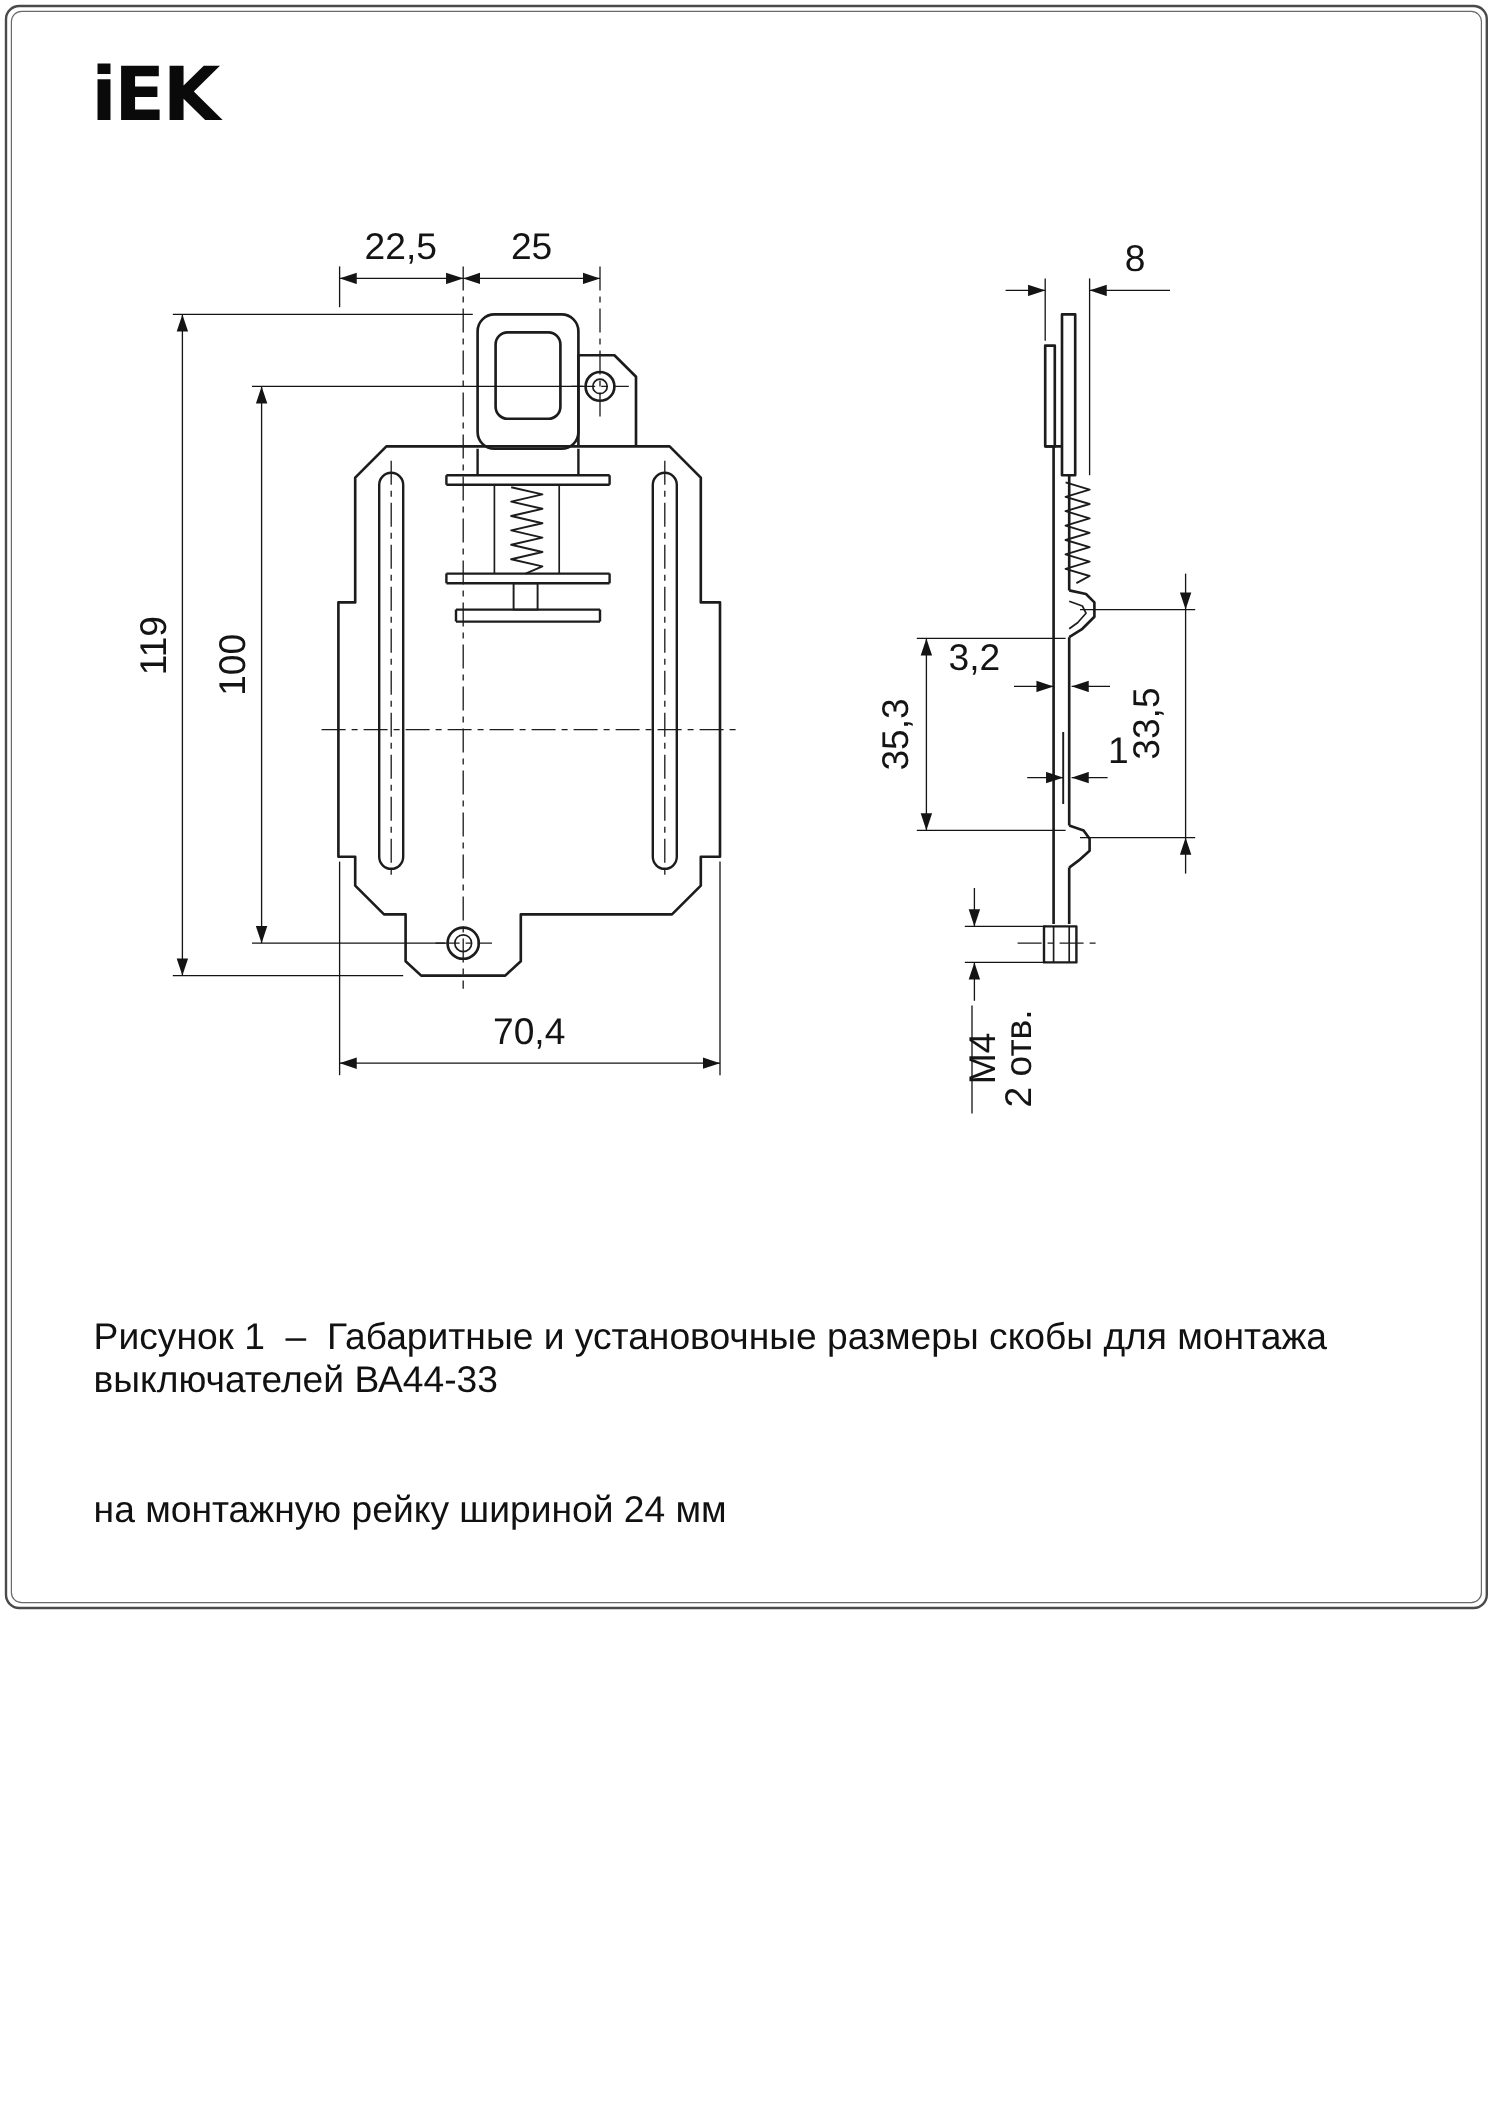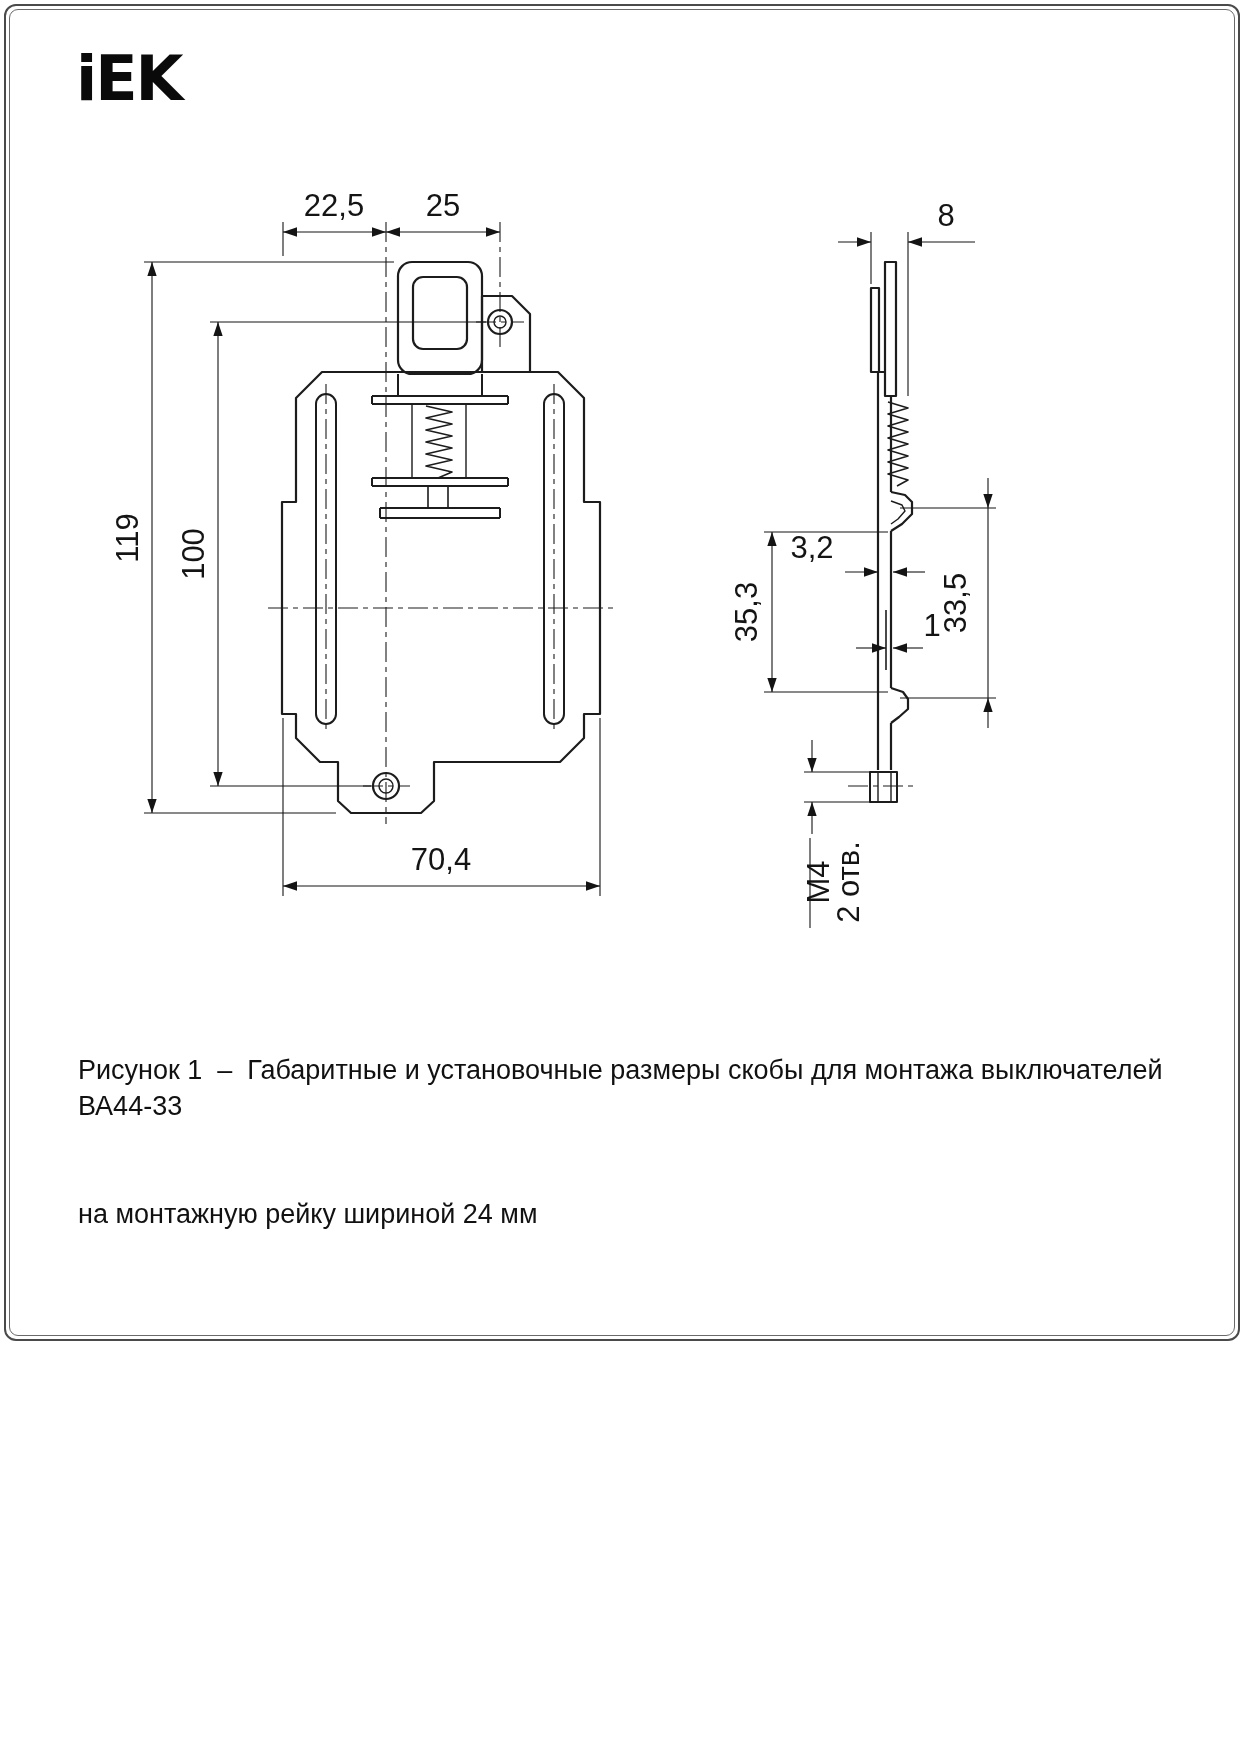--- a/index.html
+++ b/index.html
@@ -23,22 +23,22 @@
   .logo{
     position:absolute;left:76px;top:48px;
     font-family:"DejaVu Sans", sans-serif;
     font-weight:900;font-size:62px;line-height:62px;
     letter-spacing:-2px;color:#0a0a0a;
   }
   .drawing{
     position:absolute;left:0;top:0;
   }
   .caption{
-    position:absolute;left:78px;top:980px;width:1100px;
-    font-size:27px;line-height:36px;color:#111;
+    position:absolute;left:78px;top:1024px;width:1100px;
+    font-size:31px;line-height:36px;color:#111;
     white-space:pre-wrap;
   }
   svg text{
     font-family:"Liberation Sans", sans-serif;
     font-size:31px;fill:#141414;
   }
 </style>
 </head>
 <body>
 

